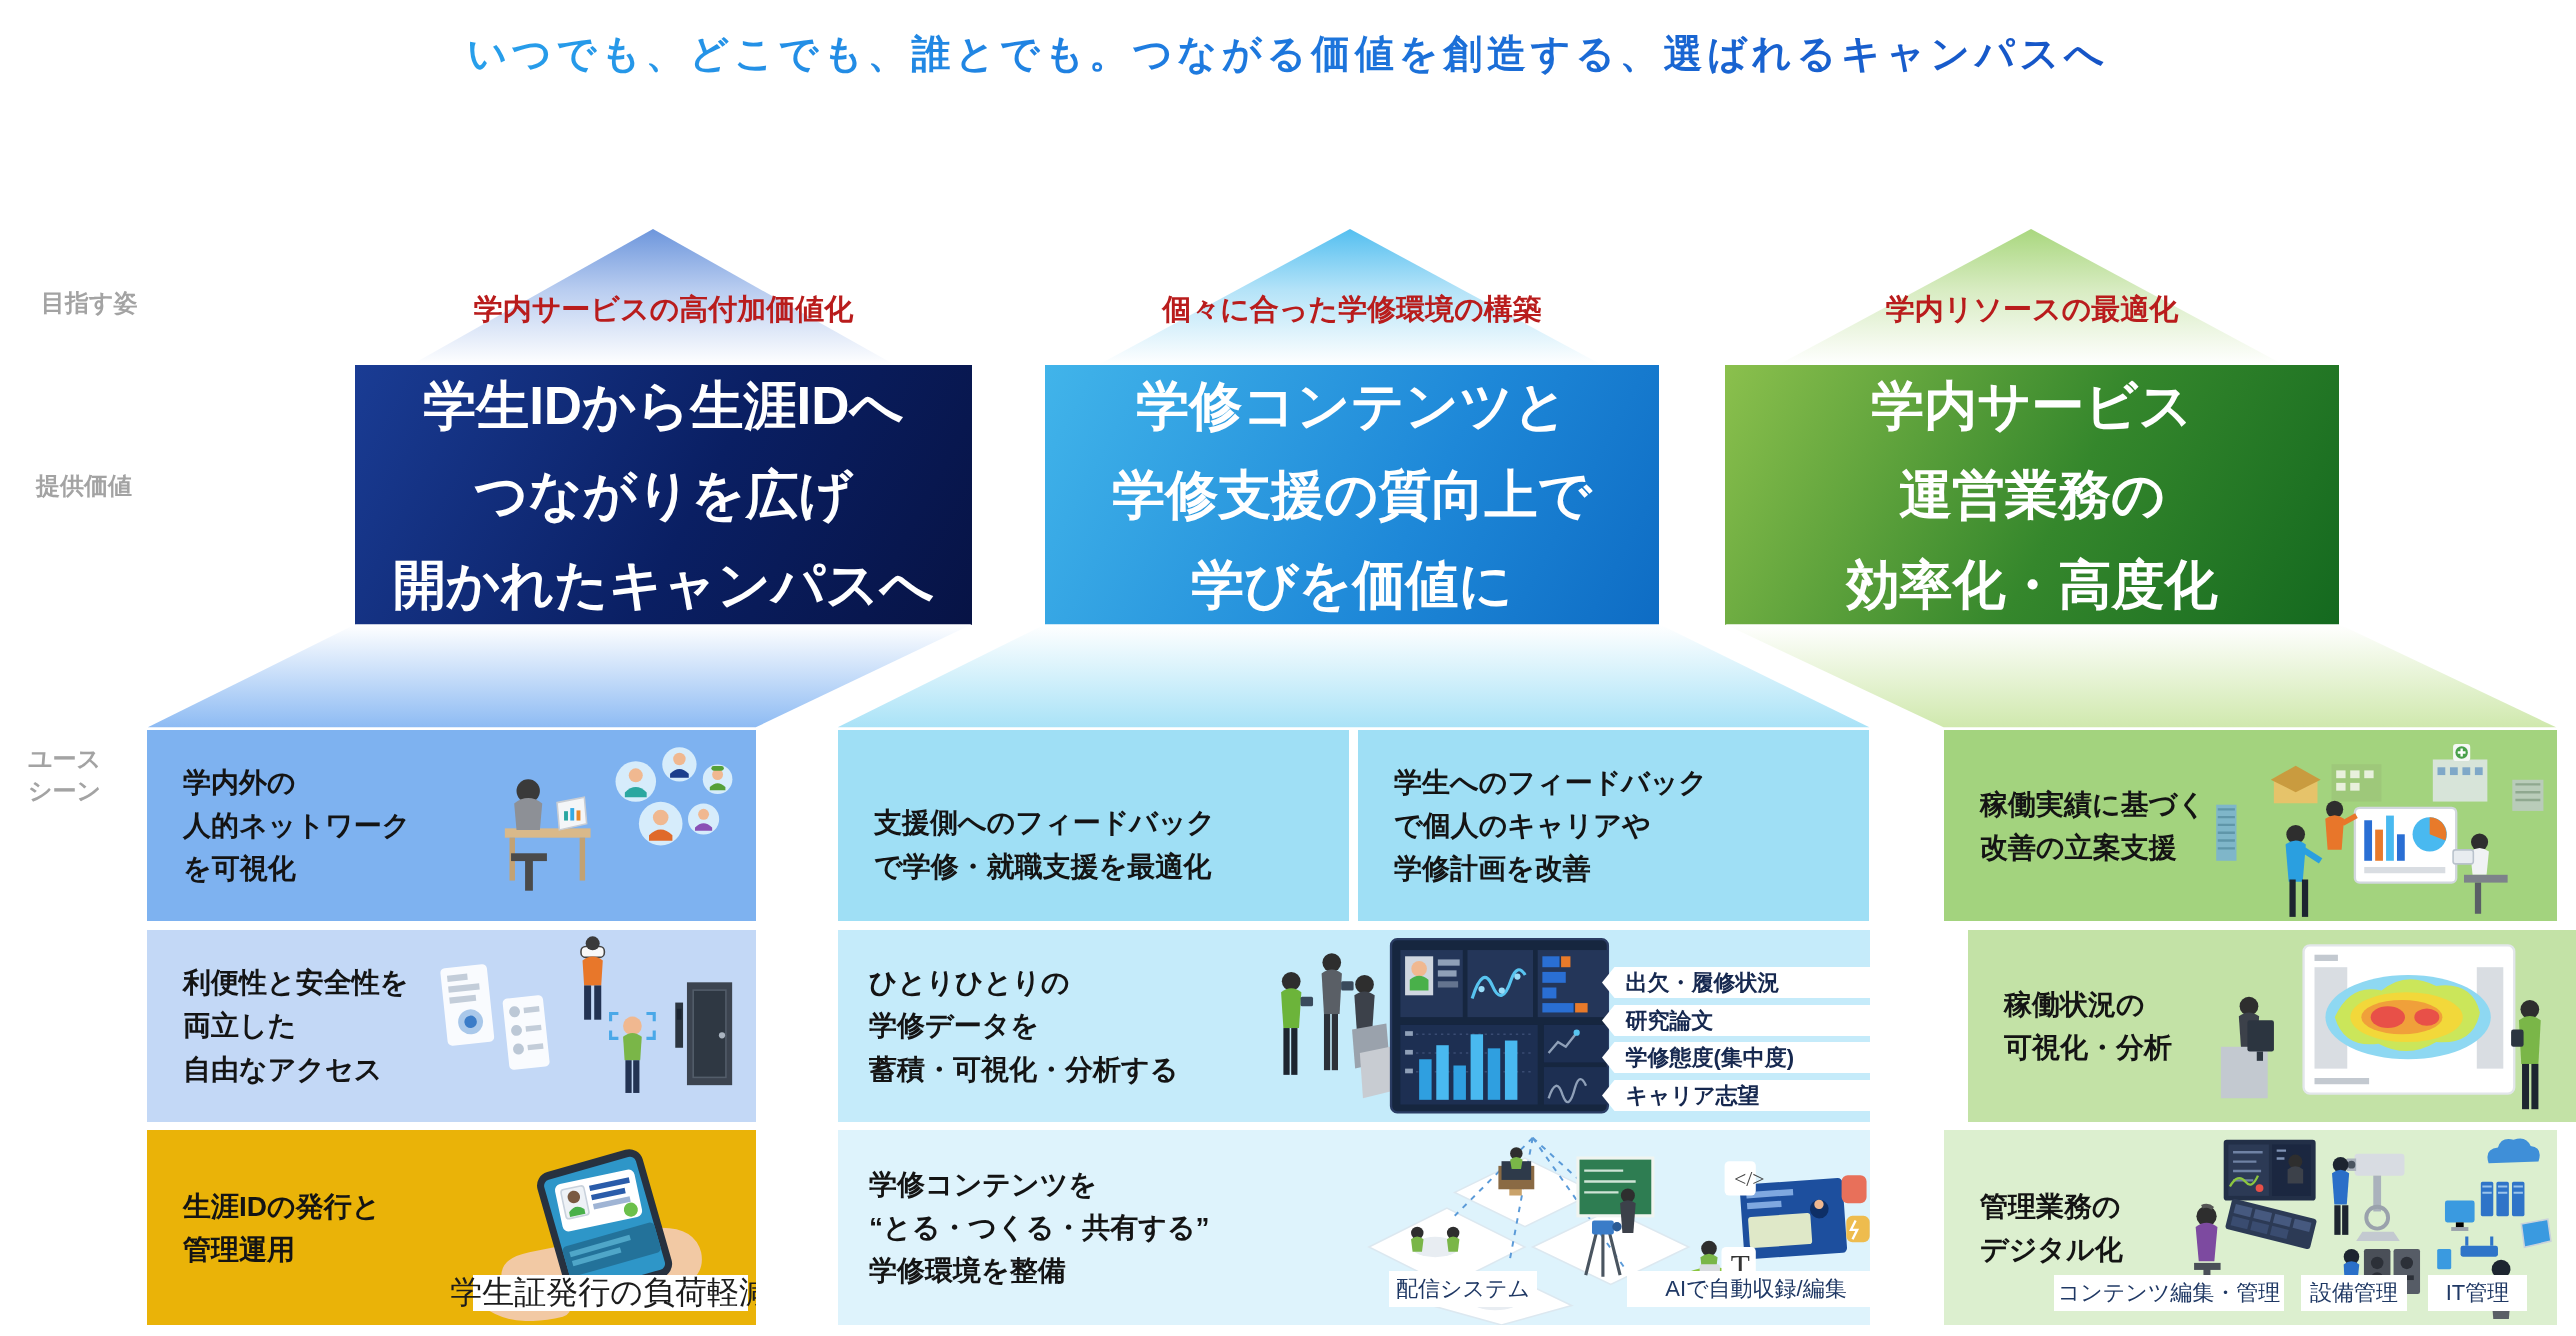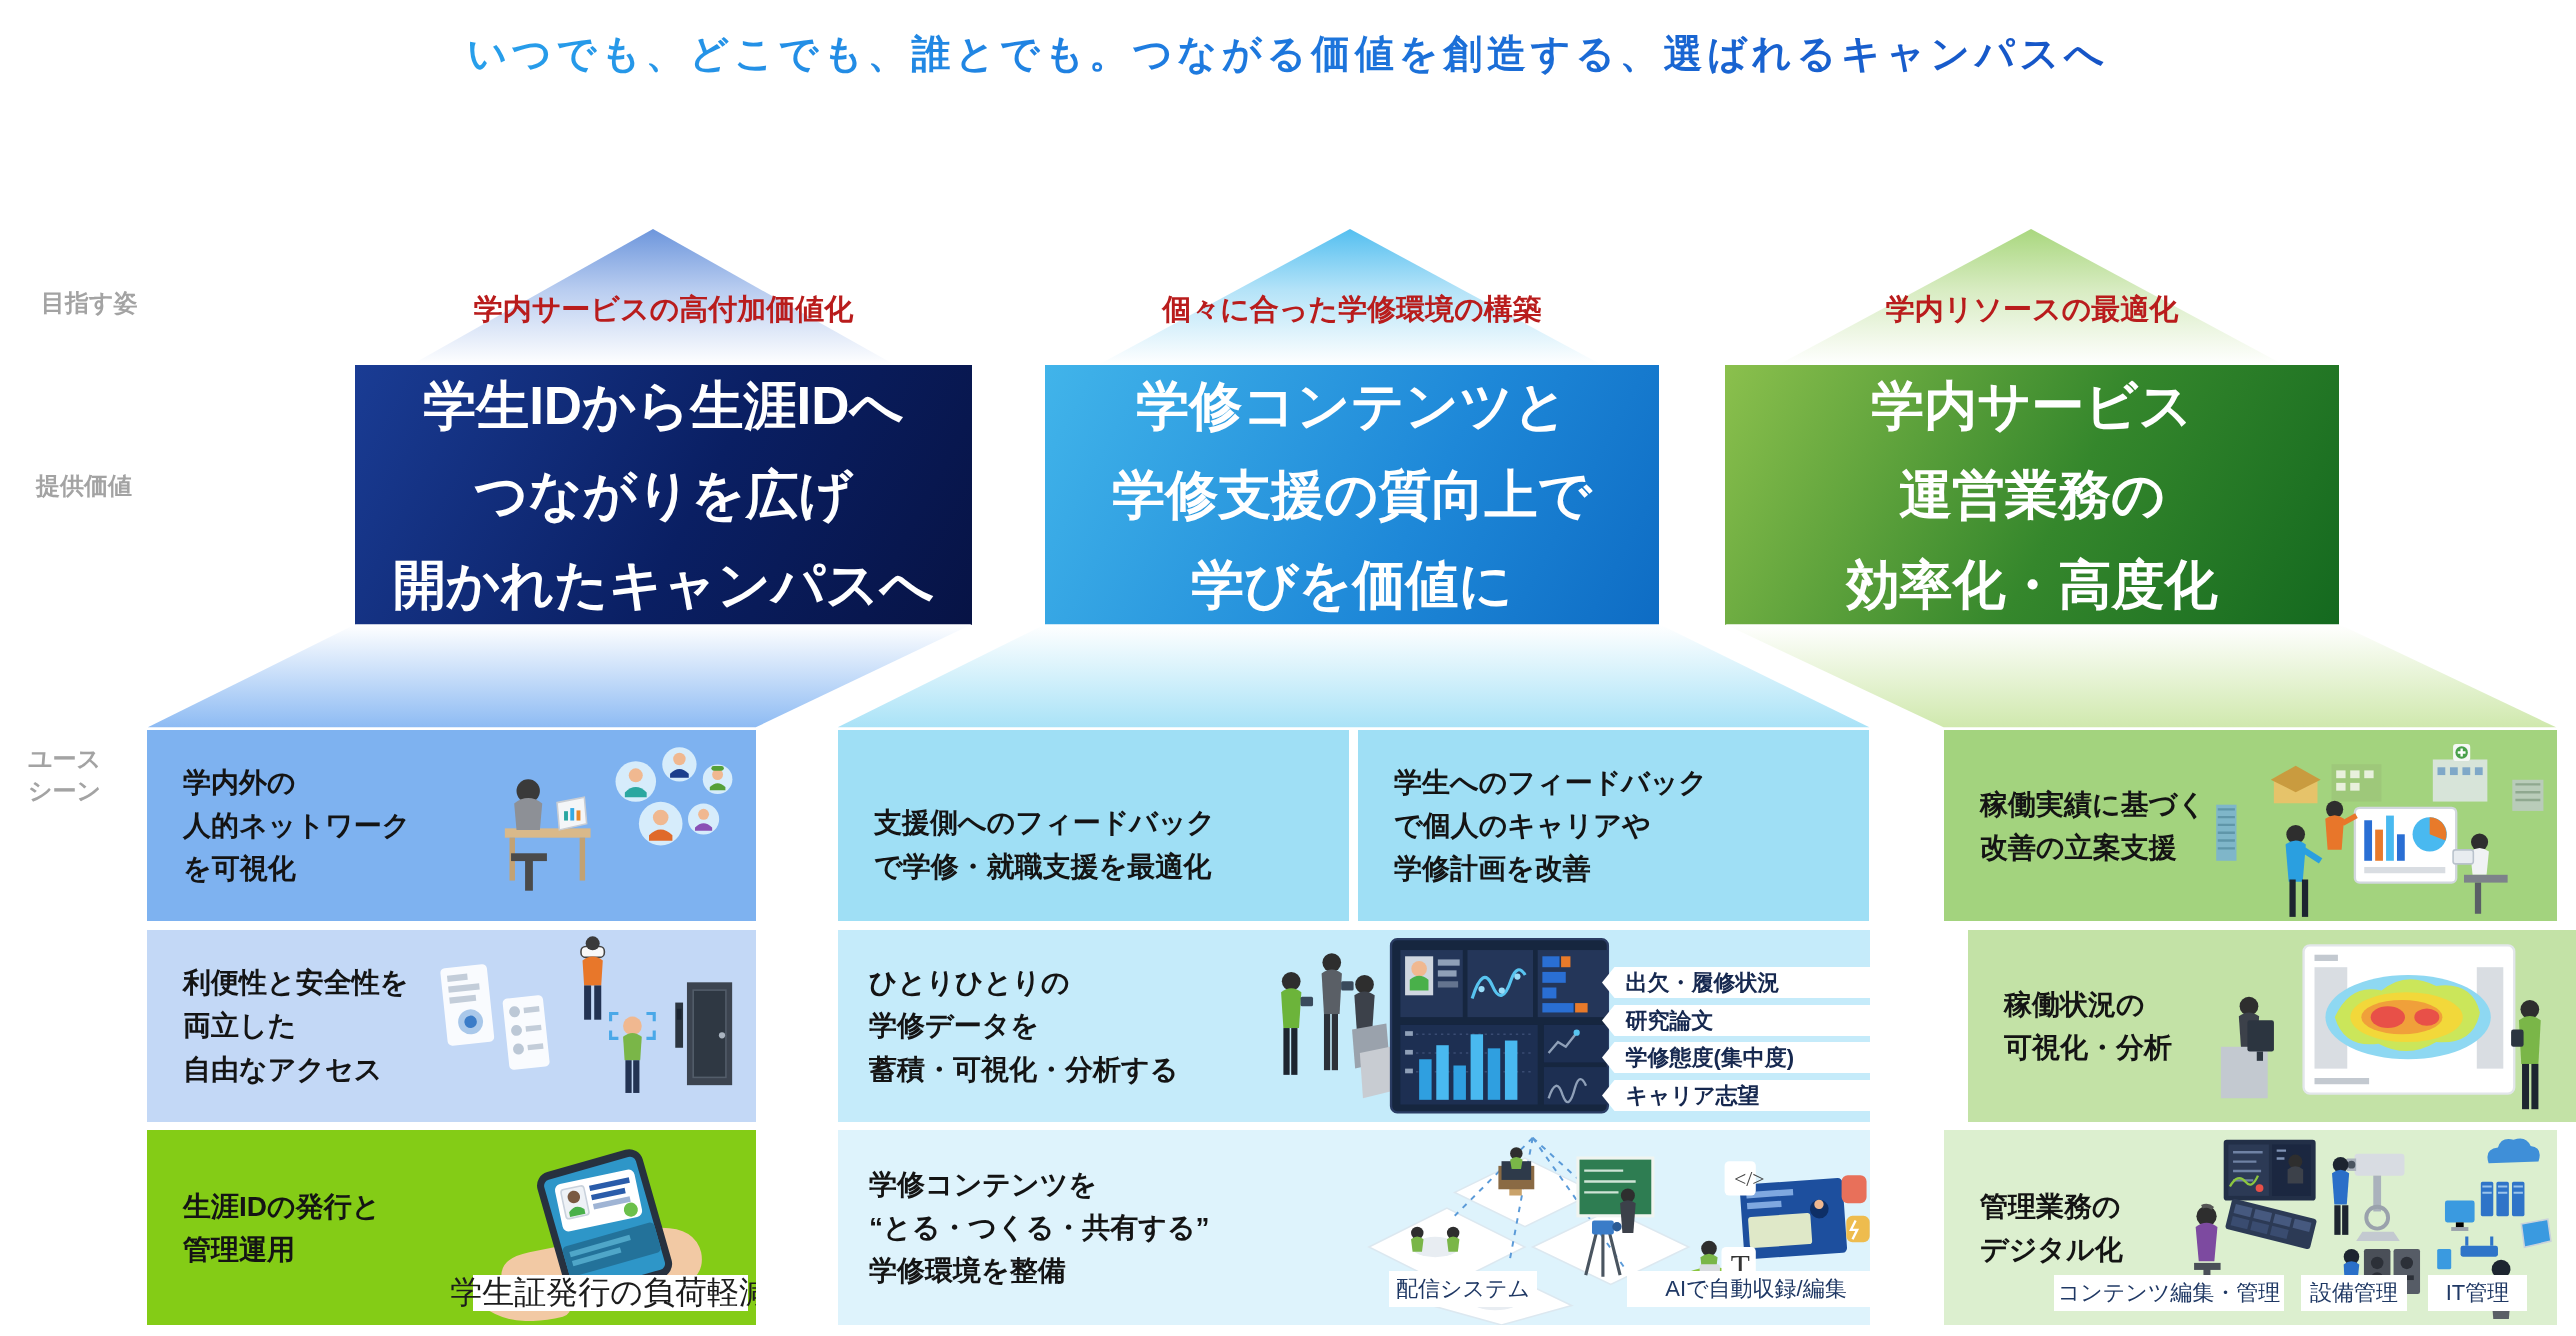--- a/index.html
+++ b/index.html
@@ -152,21 +152,21 @@
         <path d="M244 102 h-10 v10 M280 102 h10 v10 M244 134 h-10 v-10 M280 134 h10 v-10" stroke="#4aa8e8" stroke-width="4" fill="none"></path>
         <rect x="317" y="88" width="10" height="58" fill="#2c3540"></rect>
         <rect x="332" y="62" width="58" height="132" fill="#3c4450"></rect>
         <rect x="340" y="72" width="42" height="112" fill="#2f3843" stroke="#535d6a" stroke-width="2"></rect>
         <circle cx="377" cy="130" r="4" fill="#aab4c0"></circle>
         <rect x="319" y="96" width="6" height="14" fill="#1b2430"></rect>
       </svg>
     </div>
   </div>
 
-  <div class="card" style="left:147px;top:1130px;width:609px;height:195px;background:#84cc16;">
+  <div class="card" style="left:147px;top:1130px;width:609px;height:195px;background:#eab308;">
     <div class="card-title">生涯IDの発行と
 管理運用</div>
     <div class="illu" style="left:312px;top:4.7px;width:289px;height:186px;">
       <svg viewBox="0 0 370 238" width="289" height="186">
         <path d="M60 200 q-20 -40 30 -50 l150 -30 q60 -8 70 30 q8 40 -50 50 l-140 20 q-50 8 -60 -20 z" fill="#f2c9a4"></path>
         <g transform="rotate(-16 185 110)">
           <rect x="115" y="30" width="140" height="170" rx="18" fill="#27313f"></rect>
           <rect x="124" y="40" width="122" height="150" rx="8" fill="#2e96c8"></rect>
           <g transform="rotate(4 185 85)">
             <rect x="134" y="52" width="104" height="62" rx="8" fill="#ffffff"></rect>

